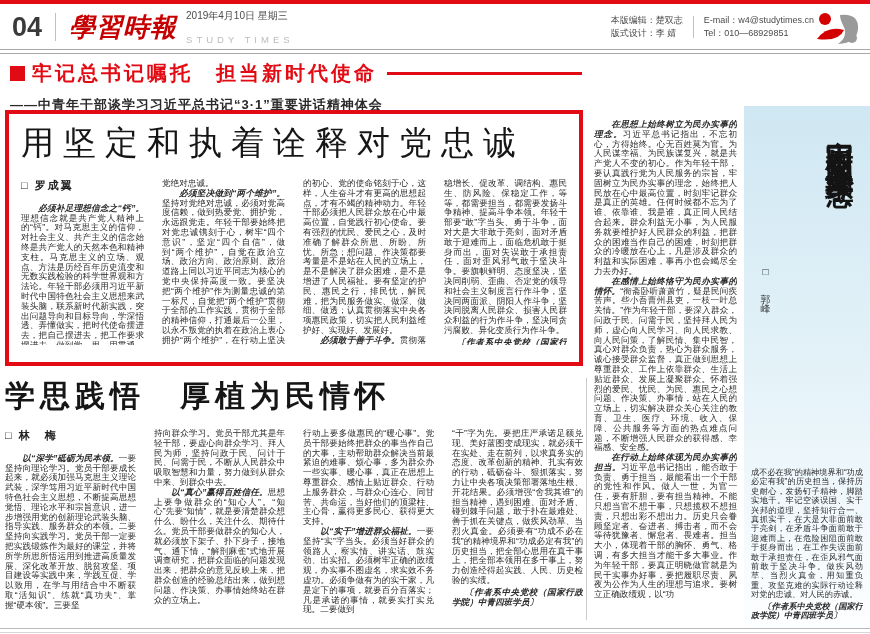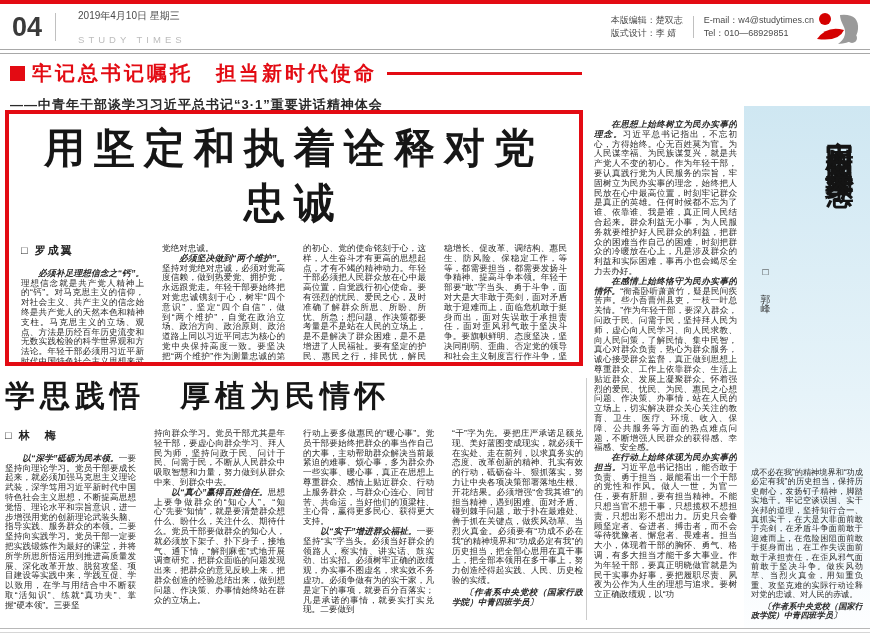--- a/index.html
+++ b/index.html
@@ -25,22 +25,22 @@
   
   .banner{position:absolute;left:10px;top:60px;width:572px;}
   .banner-row{display:flex;align-items:center;}
   .banner-sq{width:15px;height:15px;background:#e30b13;margin-right:7px;flex:0 0 auto;}
   .banner-title{font-size:20px;font-weight:bold;color:#e30b13;letter-spacing:3px;white-space:nowrap;}
   .banner-line{flex:1;height:3px;background:#e30b13;margin-left:10px;}
   .banner-sub{margin-top:9px;font-size:13px;font-weight:bold;color:#2a2a2a;letter-spacing:1px;}
   
   .red-box{position:absolute;left:5px;top:110px;width:578px;height:256px;
            border:4px solid #e30b13;box-sizing:border-box;padding:4px 12px;overflow:hidden;}
-  .main-title{font-family:"Liberation Serif",serif;font-size:41px;font-weight:bold;
-              text-align:center;letter-spacing:9px;color:#161616;margin-top:3px;}
+  .main-title{font-family:"Liberation Serif",serif;font-size:33px;font-weight:normal;
+              text-align:left;letter-spacing:9px;color:#161616;margin-top:3px;}
   .cols{display:flex;gap:18px;margin-top:13px;height:166px;overflow:hidden;}
   .col{flex:1;font-size:8.6px;line-height:9.8px;color:#2b2b2b;text-align:justify;overflow:hidden;}
   .author{font-size:11px;font-weight:bold;color:#222;margin:2px 0 13px 0;letter-spacing:2px;}
   .frag{margin:0;text-indent:2em;}
   .frag.cont{text-indent:0;}
   .lead{font-weight:bold;font-style:italic;}
   .frag.sig{font-style:italic;font-weight:bold;text-indent:1.5em;margin-top:2px;}
   
   .lower{position:absolute;left:5px;top:376px;width:578px;}
   .lower-title{font-family:"Liberation Serif",serif;font-size:30px;font-weight:bold;
@@ -64,20 +64,21 @@
 </style>
 </head>
 <body>
 
 <div class="page">
   <div class="topbar"></div>
 
   <div class="masthead">
     <div class="pagenum">04</div>
     <div class="vdiv"></div>
+    <div class="brand">學習時報</div>
     <div class="dateblock">
       <div class="date">2019年4月10日 星期三</div>
       <div class="en">STUDY TIMES</div>
     </div>
     <div class="spacer"></div>
     <div class="info">
       <div>本版编辑：楚双志</div>
       <div>版式设计：李  婧</div>
     </div>
     <div class="vdiv small"></div>

